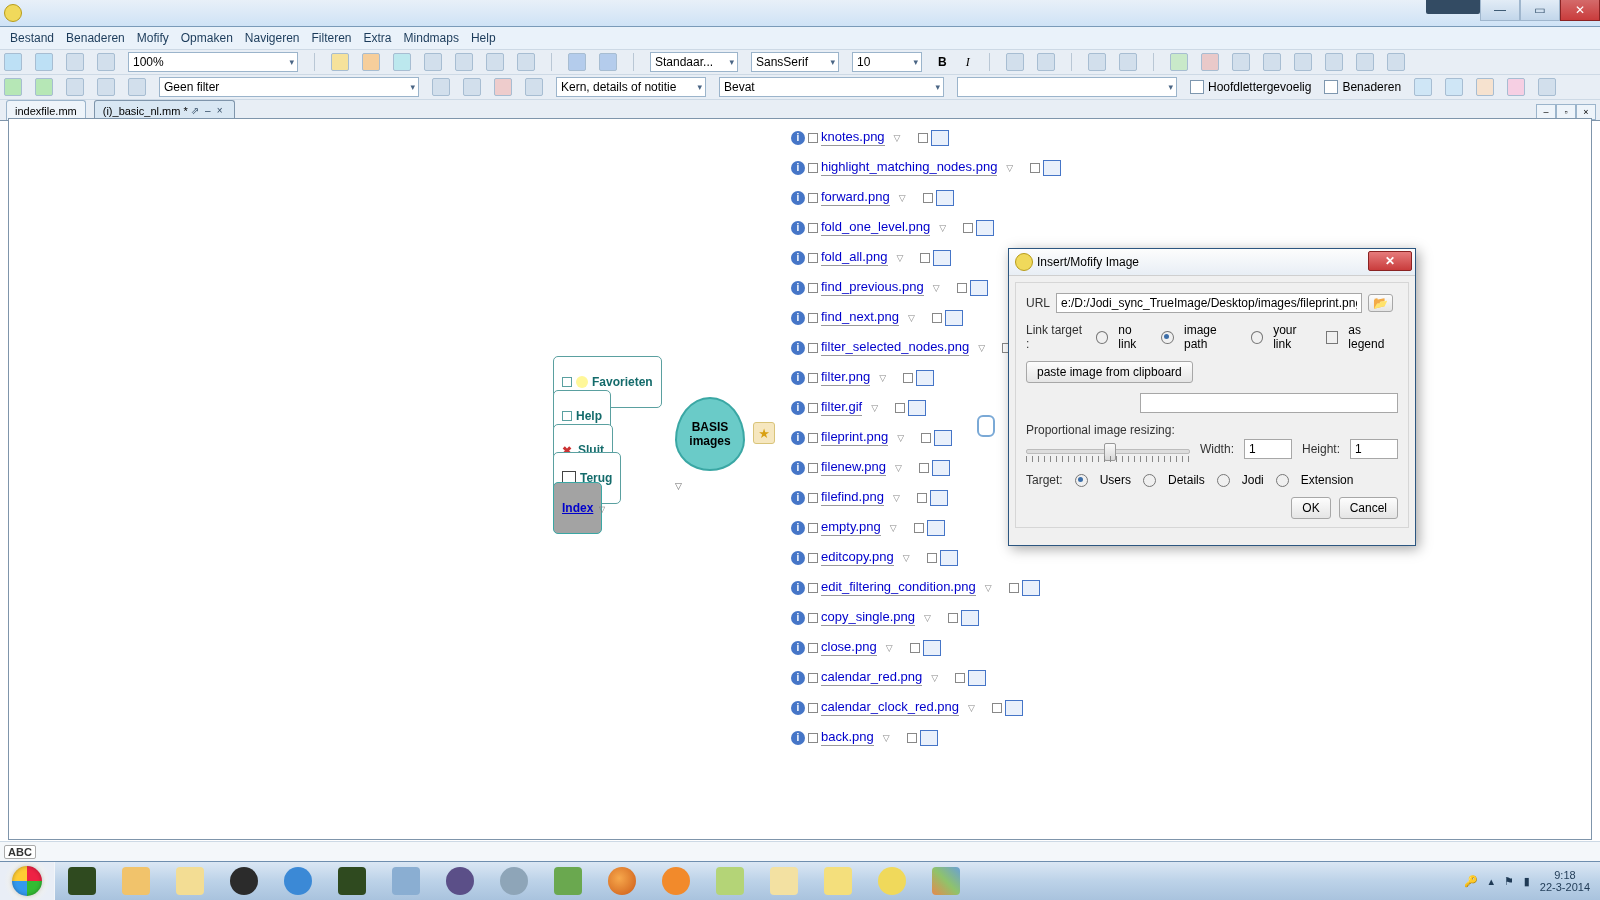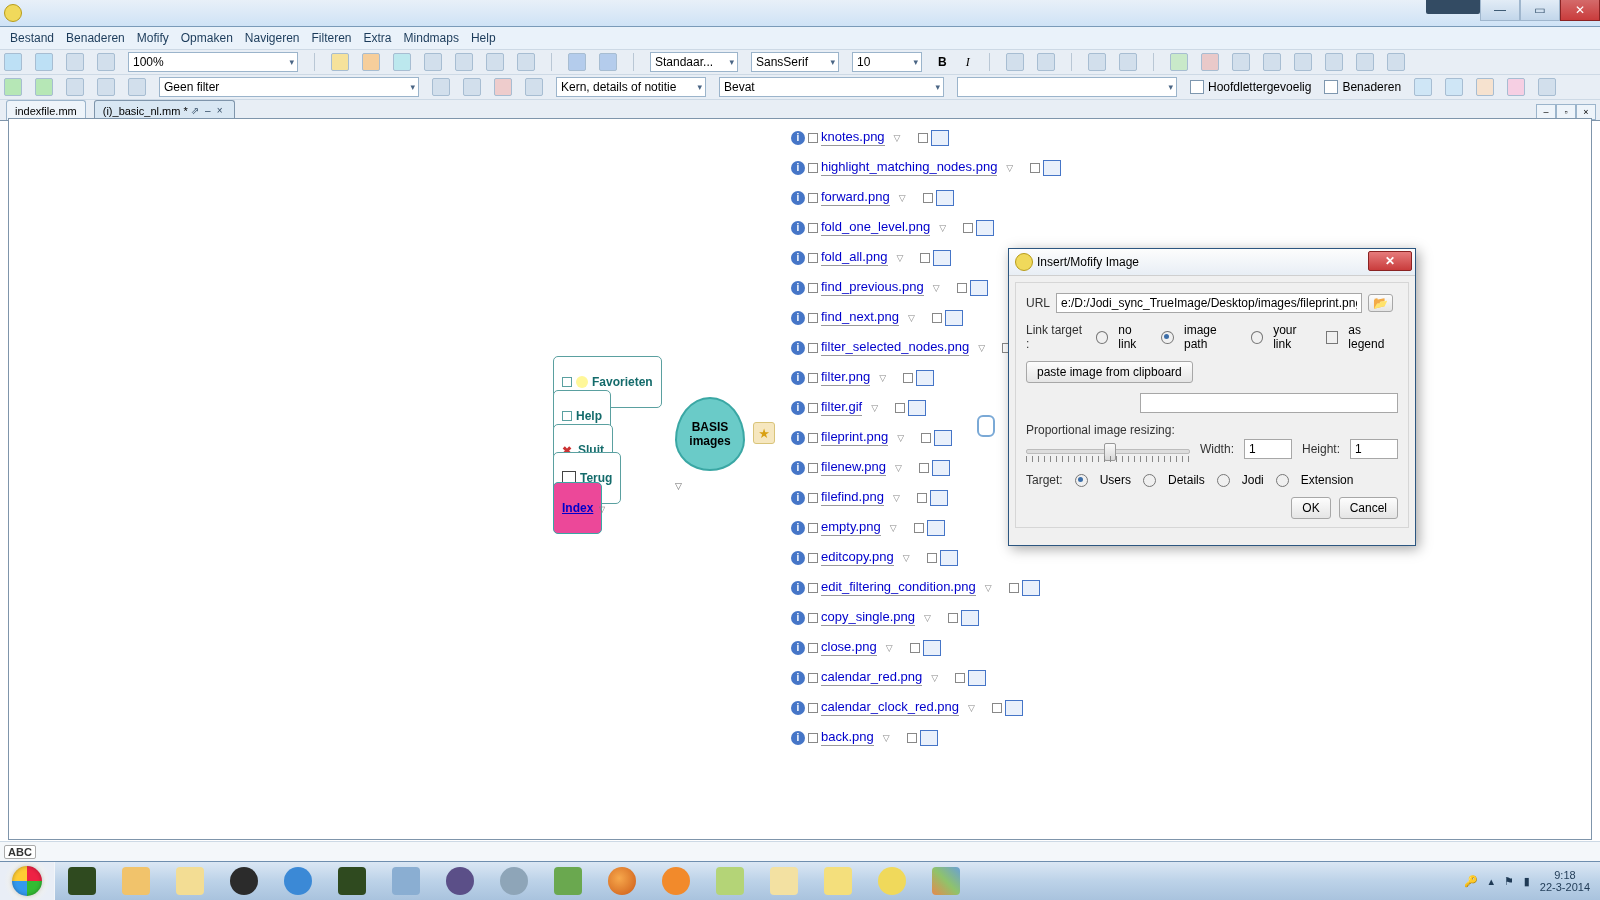--- a/index.html
+++ b/index.html
@@ -34,21 +34,21 @@
 .leftnode .fold{width:8px;height:8px;border:1px solid #5aa0a0;background:#fff}
 .leftnode .ico{width:12px;height:12px;display:inline-block}
 .li-fav{left:544px;top:237px}
 .li-fav .ico{background:#fff799;border-radius:50%}
 .li-help{left:544px;top:271px}
 .li-help .fold{background:#fff}
 .li-sluit{left:544px;top:305px}
 .li-sluit .ico{color:#c33}
 .li-terug{left:544px;top:333px}
 .li-terug .ico{border:1px solid #444}
-.li-index{left:544px;top:363px;background:#ec4899;border-color:#3aa7a4}
+.li-index{left:544px;top:363px;background:#a3a3a3;border-color:#3aa7a4}
 .li-index a{color:#0000cc;font-weight:700;text-decoration:underline}
 .lnk-fold{position:absolute;font-size:8px;color:#777}
 .rightnode{position:absolute;display:flex;align-items:center;gap:3px;color:#0000cc}
 .rightnode .badge{width:14px;height:14px;border-radius:50%;background:#4575c7;color:#fff;font-size:10px;display:flex;align-items:center;justify-content:center;font-weight:bold}
 .rightnode .fold{width:8px;height:8px;border:1px solid #888;background:#fff}
 .rightnode a{font-size:13px}
 .rightnode .u{border-bottom:1px solid #999;padding-bottom:1px}
 .thumb{width:16px;height:14px;border:1px solid #4575c7;background:#e9f0fb;position:relative}
 .fold-tri{font-size:9px;color:#888;margin-left:6px}
 .dialog{position:absolute;left:1008px;top:248px;width:406px;height:296px;border:1px solid #2c5680;box-shadow:3px 3px 12px rgba(0,0,0,.35);background:#f0f0f0}

